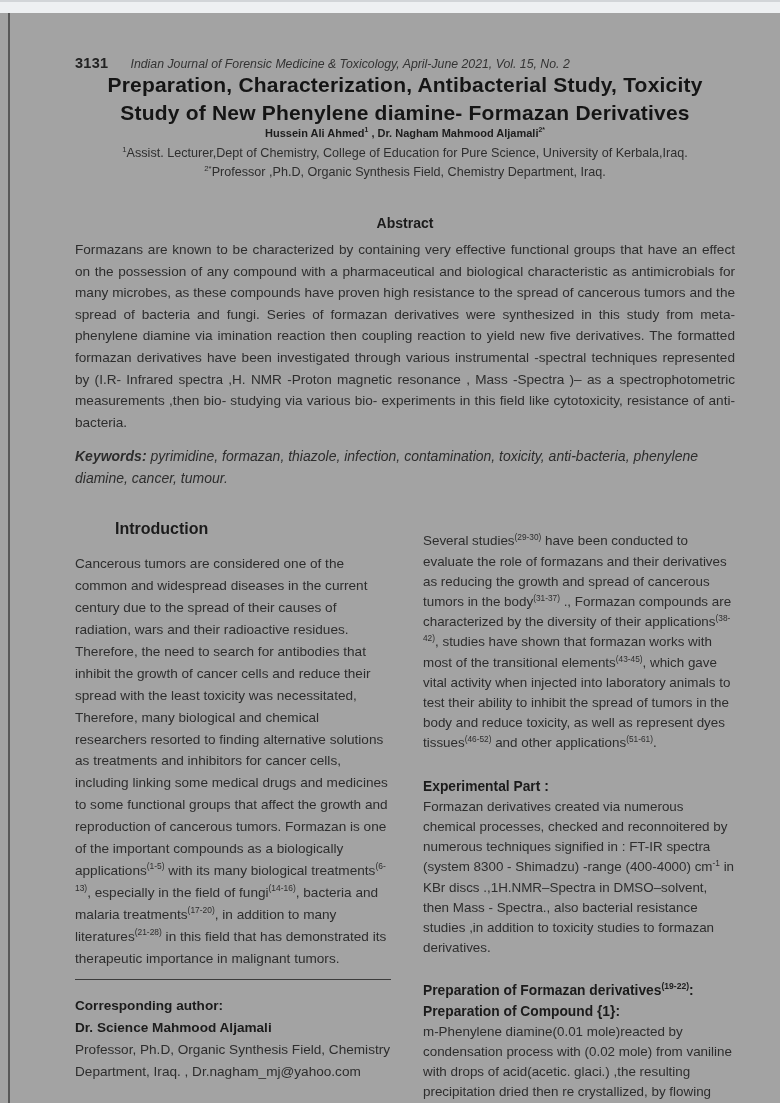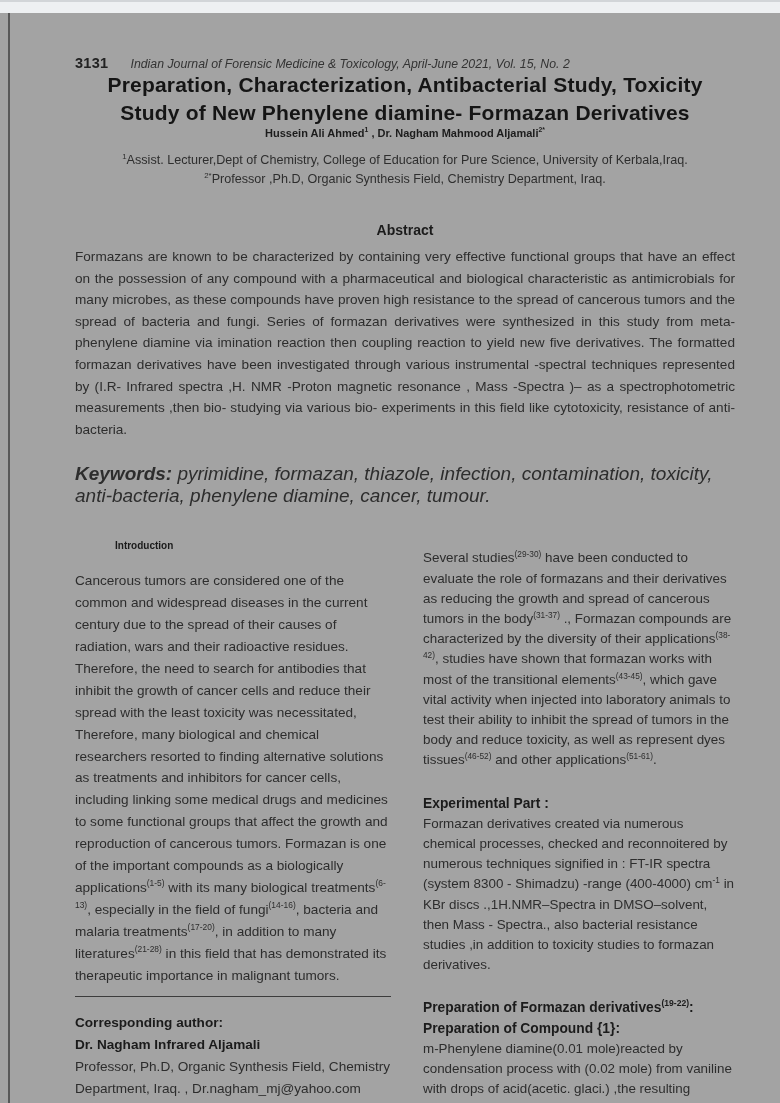--- a/index.html
+++ b/index.html
@@ -27,32 +27,32 @@
   .running-head .journal{font-style:italic;font-size:12.3px;color:#333;}
   .article-title{
     text-align:center;
     font-size:21px;font-weight:bold;color:#151515;
     line-height:28px;letter-spacing:.2px;
   }
   .authors{
     text-align:center;
     font-size:11px;font-weight:bold;color:#1c1c1c;
   }
-  .affiliations{margin-top:12px;text-align:center;font-size:12.6px;color:#2e2e2e;line-height:19px;}
+  .affiliations{margin-top:5px;text-align:center;font-size:12.6px;color:#2e2e2e;line-height:19px;}
   .abstract-heading{margin-top:33px;text-align:center;font-weight:bold;font-size:14px;color:#1b1b1b;}
   .abstract-text{
     margin-top:8px;font-size:13.6px;line-height:21.6px;
     text-align:justify;color:#2d2d2d;
   }
-  .keywords{margin-top:23px;font-size:19px;line-height:21.5px;font-style:italic;color:#2d2d2d;}
+  .keywords{margin-top:13px;font-size:14px;line-height:21.5px;font-style:italic;color:#2d2d2d;}
   .keywords .kw-label{font-weight:bold;}
   .cols{display:flex;margin-top:29px;}
   .col-left{width:316px;margin-right:32px;font-size:13.6px;line-height:21.9px;color:#2d2d2d;}
   .col-right{width:312px;padding-top:13px;font-size:13.4px;line-height:20.2px;color:#2d2d2d;}
-  .intro-heading{font-weight:bold;color:#1b1b1b;padding-left:40px;font-size:10px;}
+  .intro-heading{font-weight:bold;color:#1b1b1b;padding-left:40px;font-size:16px;}
   .intro-paragraph{margin-top:13px;}
   .col-rule{border:none;border-top:1.6px solid #3c3c3c;margin:10px 0 15px 0;width:100%;}
   .corr-label,.corr-name{font-weight:bold;color:#1b1b1b;}
   .rc-par{margin:0;}
   .exp-heading{font-weight:bold;color:#1b1b1b;margin-top:23px;font-size:13.8px;}
   .prep-block{margin-top:23px;}
   .prep-heading{font-weight:bold;color:#1b1b1b;font-size:13.8px;}
   sup{font-size:.62em;line-height:0;vertical-align:super;letter-spacing:0;}
 </style>
 </head>
@@ -89,21 +89,21 @@
     </div>
 
     <div class="cols">
 
       <div class="col-left">
         <div class="intro-heading">Introduction</div>
         <div class="intro-paragraph">Cancerous tumors are considered one of the common and widespread diseases in the current century due to the spread of their causes of radiation, wars and their radioactive residues. Therefore, the need to search for antibodies that inhibit the growth of cancer cells and reduce their spread with the least toxicity was necessitated, Therefore, many biological and chemical researchers resorted to finding alternative solutions as treatments and inhibitors for cancer cells, including linking some medical drugs and medicines to some functional groups that affect the growth and reproduction of cancerous tumors. Formazan is one of the important compounds  as a biologically applications<sup>(1-5)</sup> with its many biological treatments<sup>(6-13)</sup>, especially in the field of fungi<sup>(14-16)</sup>, bacteria and malaria treatments<sup>(17-20)</sup>, in addition to many literatures<sup>(21-28)</sup> in this field that has demonstrated its therapeutic importance in malignant tumors.</div>
         <hr class="col-rule">
         <div>
           <div class="corr-label">Corresponding author:</div>
-          <div class="corr-name">Dr. Nagham Infrared Aljamali</div>
+          <div class="corr-name">Dr. Science Mahmood Aljamali</div>
           <div class="corr-details">Professor, Ph.D, Organic Synthesis Field, Chemistry Department, Iraq. ,  Dr.nagham_mj@yahoo.com</div>
         </div>
       </div>
 
       <div class="col-right">
         <p class="rc-par">Several studies<sup>(29-30)</sup> have been conducted to evaluate the role of formazans and their derivatives as reducing the growth and spread of cancerous tumors in the body<sup>(31-37)</sup> ., Formazan compounds are characterized by the diversity of their applications<sup>(38-42)</sup>,  studies have shown that formazan works with most of the transitional elements<sup>(43-45)</sup>, which gave vital activity when injected into laboratory animals to test their ability to inhibit the spread of tumors in the body and reduce toxicity, as well as represent dyes tissues<sup>(46-52)</sup> and other applications<sup>(51-61)</sup>.</p>
         <div class="exp-heading">Experimental Part :</div>
         <p class="rc-par">Formazan derivatives  created  via numerous chemical processes, checked  and reconnoitered by numerous techniques signified in : FT-IR spectra (system 8300 - Shimadzu) -range (400-4000) cm<sup>-1</sup> in KBr  discs .,1H.NMR–Spectra  in DMSO–solvent, then  Mass - Spectra., also bacterial resistance studies ,in addition to toxicity studies to  formazan derivatives.</p>
         <div class="prep-block">
           <div class="prep-heading">Preparation  of  Formazan  derivatives<sup>(19-22)</sup>:</div>

